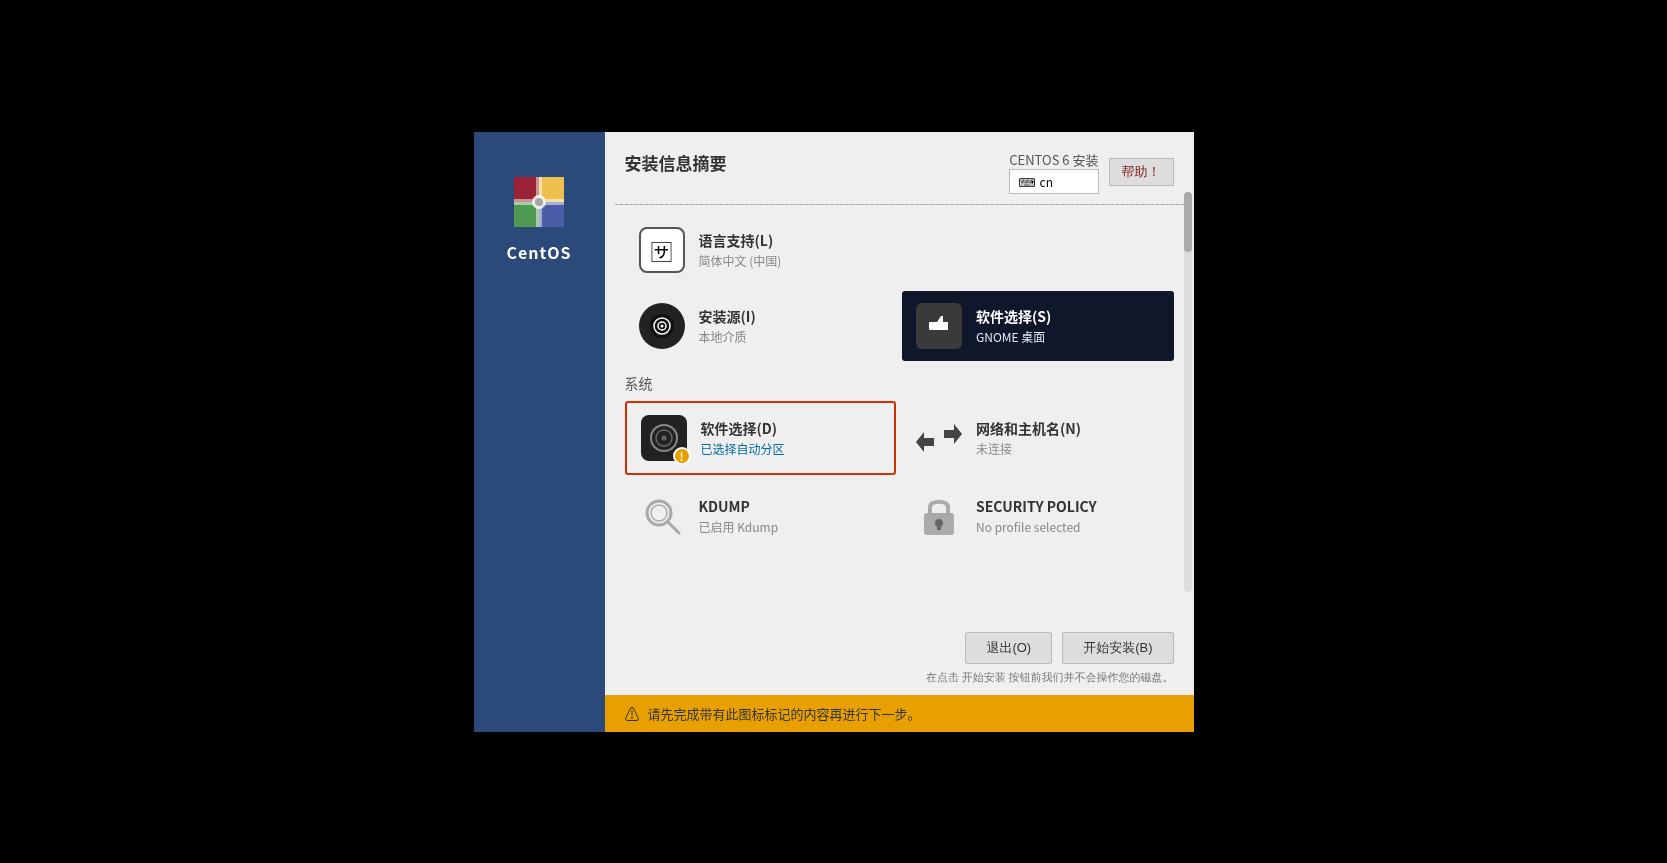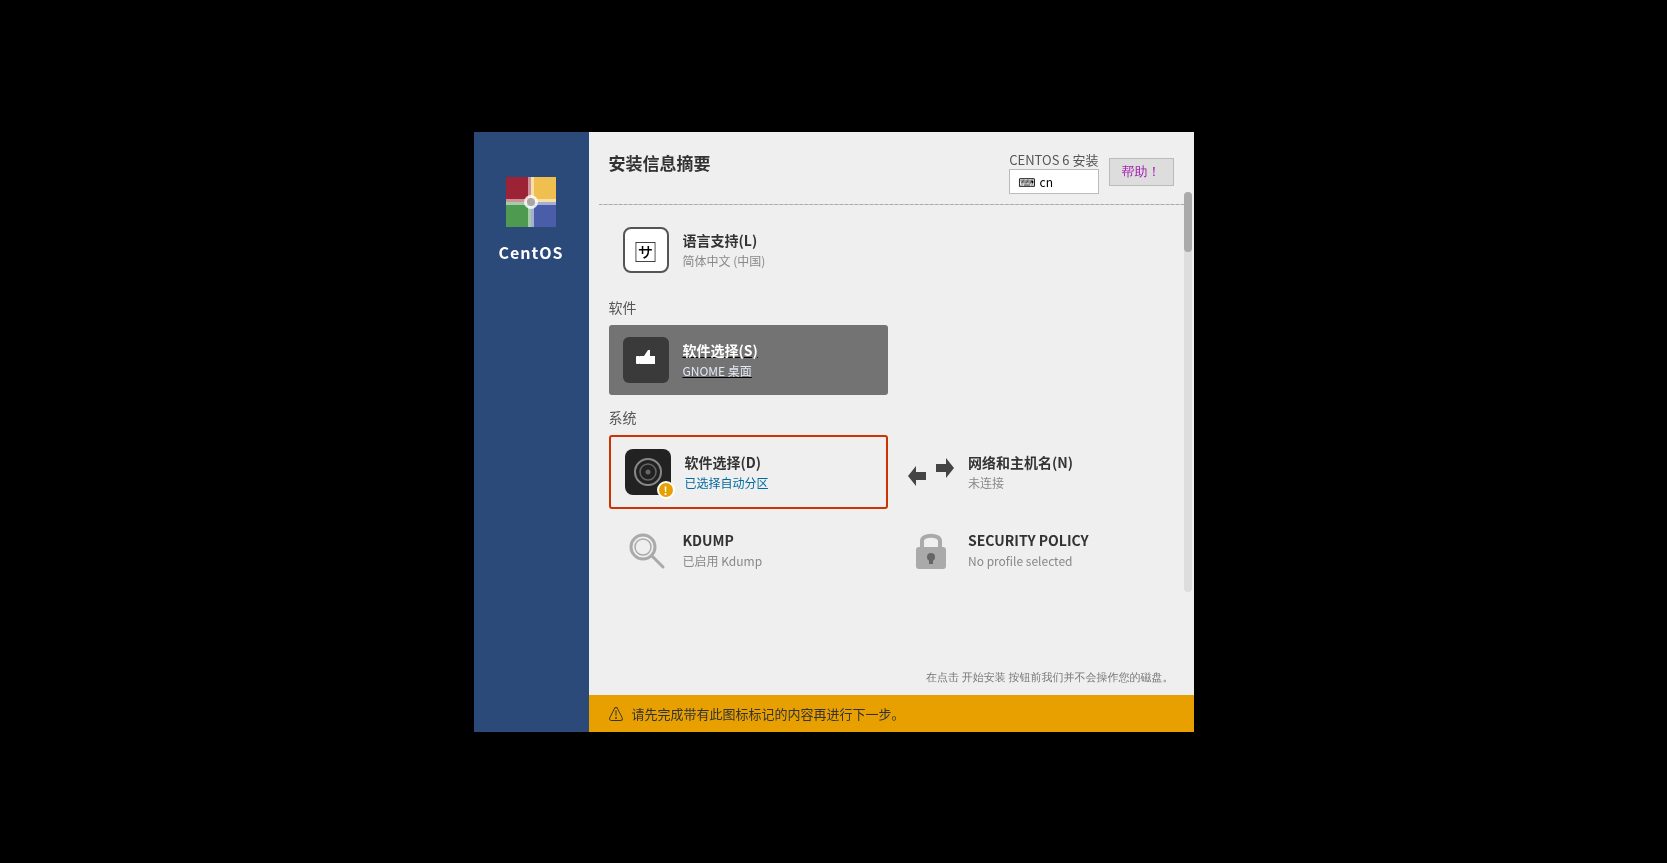--- a/index.html
+++ b/index.html
@@ -15,21 +15,21 @@
 
     .window {
       width: 720px;
       height: 600px;
       display: flex;
       flex-direction: row;
       box-shadow: 0 4px 24px rgba(0,0,0,0.5);
     }
 
     .sidebar {
-      width: 115px;
+      width: 131px;
       background: #2b4a7a;
       display: flex;
       flex-direction: column;
       align-items: center;
       padding-top: 40px;
     }
 
     .centos-logo {
       display: flex;
       flex-direction: column;
@@ -88,21 +88,21 @@
       gap: 4px;
       min-width: 80px;
     }
 
     .help-btn {
       background: #ddd;
       border: 1px solid #bbb;
       padding: 4px 12px;
       font-size: 13px;
       cursor: pointer;
-      color: #a21caf;
+      color: #7f1d1d;
     }
 
     .divider {
       height: 1px;
       background: #ccc;
       margin: 0 10px;
       border: none;
       border-top: 1px dashed #aaa;
     }
 
@@ -130,22 +130,21 @@
       align-items: center;
       gap: 12px;
       padding: 10px 12px;
       background: transparent;
       border-radius: 3px;
       cursor: pointer;
       min-height: 64px;
     }
 
     .item-card.highlighted {
-      background: #737373;
-      text-decoration: underline;
+      background: #0f172a;
     }
 
     .item-card.highlighted .item-title {
       color: #fff;
       font-weight: bold;
     }
 
     .item-card.highlighted .item-subtitle {
       color: #e0e8f5;
     }
@@ -401,22 +400,37 @@
             </div>
           </div>
           <div class="item-text">
             <span class="item-title">语言支持(L)</span>
             <span class="item-subtitle">简体中文 (中国)</span>
           </div>
         </div>
         <div style="flex:1;"></div>
       </div>
 
-      <div class="section-label">软件</div>
       <div class="items-grid">
+        <div class="item-card">
+          <div class="item-icon">
+            <div class="icon-source">
+              <svg width="28" height="28" viewBox="0 0 28 28">
+                <circle cx="14" cy="14" r="12" fill="#111"></circle>
+                <circle cx="14" cy="14" r="8" stroke="#fff" stroke-width="1.5" fill="none"></circle>
+                <circle cx="14" cy="14" r="4" stroke="#fff" stroke-width="1.5" fill="none"></circle>
+                <circle cx="14" cy="14" r="1.5" fill="#fff"></circle>
+              </svg>
+            </div>
+          </div>
+          <div class="item-text">
+            <span class="item-title">安装源(I)</span>
+            <span class="item-subtitle">本地介质</span>
+          </div>
+        </div>
 
         <div class="item-card highlighted">
           <div class="item-icon">
             <div class="icon-software highlighted-icon" style="border-radius:6px; padding:4px;">
               <svg width="36" height="36" viewBox="0 0 36 36">
 
                 <rect x="4" y="4" width="28" height="28" rx="4" fill="#3a3a3a"></rect>
                 <path d="M12 22 L12 14 L16 14 L20 8 L22 8 L22 14 L27 14 L27 22 Z" fill="#fff"></path>
                 <rect x="8" y="14" width="4" height="8" fill="#fff" rx="1"></rect>
               </svg>
@@ -502,20 +516,24 @@
           </div>
         </div>
       </div>
     </div>
 
     <div class="scrollbar-track">
       <div class="scrollbar-thumb"></div>
     </div>
 
     <div class="footer-area">
+      <div class="footer-buttons">
+        <button class="btn">退出(O)</button>
+        <button class="btn">开始安装(B)</button>
+      </div>
       <div class="footer-note">在点击 开始安装 按钮前我们并不会操作您的磁盘。</div>
     </div>
 
     <div class="warning-bar">
       <span class="warning-bar-icon">⚠</span>
       <span>请先完成带有此图标标记的内容再进行下一步。</span>
     </div>
   </div>
 </div>
 

